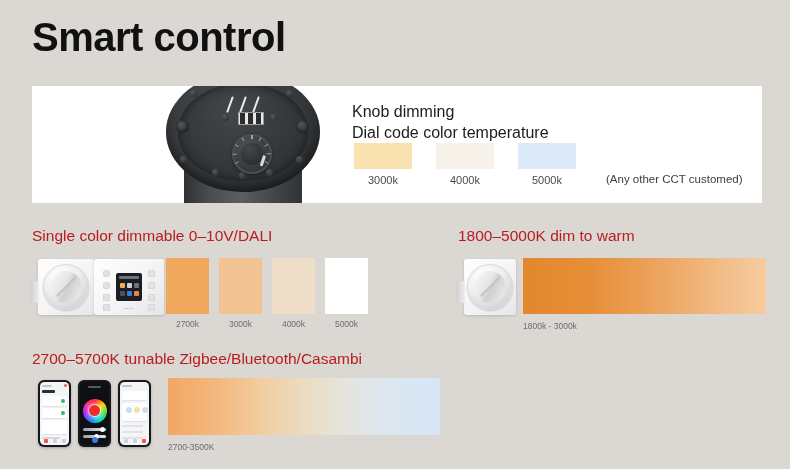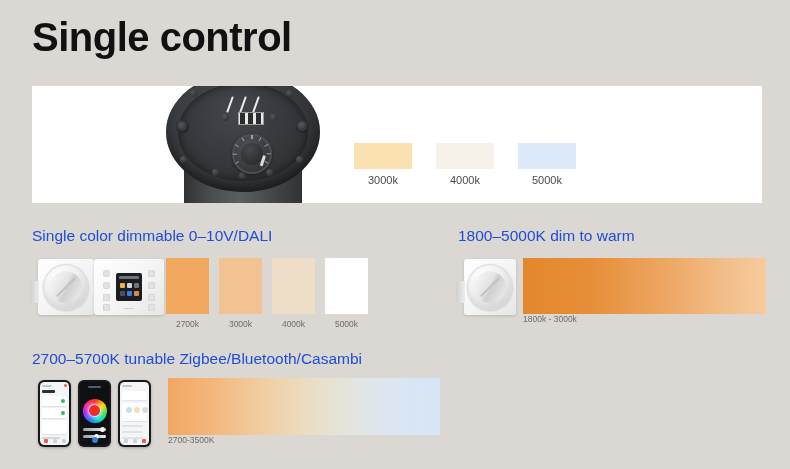--- a/index.html
+++ b/index.html
@@ -192,21 +192,21 @@
     align-self: flex-end;
     margin-left: 6px;
     padding-bottom: 1px;
     white-space: nowrap;
   }
 
   
   .sec-heading {
     position: absolute;
     font-size: 15.5px;
-    color: #1d4ed8;
+    color: #b91c1c;
     white-space: nowrap;
   }
   #h-single  { left: 32px;  top: 227px; }
   #h-dimwarm { left: 458px; top: 227px; }
   #h-tunable { left: 32px;  top: 350px; }
 
   
   .plate {
     position: absolute;
     background: linear-gradient(135deg, #ffffff 0%, #f4f4f4 55%, #e6e6e6 100%);
@@ -318,20 +318,21 @@
     color: #6d6d6d;
   }
 
   
   .grad-wrap { position: absolute; }
   .grad-bar { width: 100%; height: 100%; }
   .grad-label {
     position: absolute;
     left: 0;
     top: 100%;
+    margin-top: 7px;
     font-size: 8.5px;
     color: #6d6d6d;
     white-space: nowrap;
   }
   #dimwarm-wrap { left: 523px; top: 258px; width: 243px; height: 56px; }
   #tunable-wrap { left: 168px; top: 378px; width: 272px; height: 57px; }
 
   
   .phone {
     position: absolute;
@@ -415,21 +416,21 @@
     position: absolute;
     bottom: 2px;
     width: 4px;
     height: 4px;
     border-radius: 1px;
   }
 </style>
 </head>
 <body>
 
-<div class="page-title">Single control</div>
+<div class="page-title">Smart control</div>
 
 <div class="top-panel">
 
   <div class="knob-photo">
     <div class="fixture-body"></div>
     <div class="fixture-disc">
 
       <div class="fixture-inner"></div>
 
       <div class="screw" style="left:24px;  top:18px;"></div>
@@ -466,34 +467,39 @@
         <div class="dial-tick" style="transform:rotate(270deg);"></div>
         <div class="dial-tick" style="transform:rotate(300deg);"></div>
         <div class="dial-tick" style="transform:rotate(330deg);"></div>
         <div class="dial-center">
           <div class="dial-pointer"></div>
         </div>
       </div>
     </div>
   </div>
 
+  <div class="knob-text">
+    <div>Knob dimming</div>
+    <div>Dial code color temperature</div>
+  </div>
 
   <div class="cct-row">
     <div class="cct-item">
       <div class="cct-chip" style="background:#fae1b0;"></div>
       <div class="cct-label">3000k</div>
     </div>
     <div class="cct-item">
       <div class="cct-chip" style="background:#f7f2e9;"></div>
       <div class="cct-label">4000k</div>
     </div>
     <div class="cct-item">
       <div class="cct-chip" style="background:#dce9f8;"></div>
       <div class="cct-label">5000k</div>
     </div>
+    <div class="cct-note">(Any other CCT customed)</div>
   </div>
 </div>
 
 <div class="sec-heading" id="h-single">Single color dimmable 0–10V/DALI</div>
 
 <div class="plate" style="left:38px; top:259px; width:56px; height:56px;">
   <div class="plate-side"></div>
   <div class="rotary">
     <div class="rotary-in">
       <div class="rotary-slash"></div>

